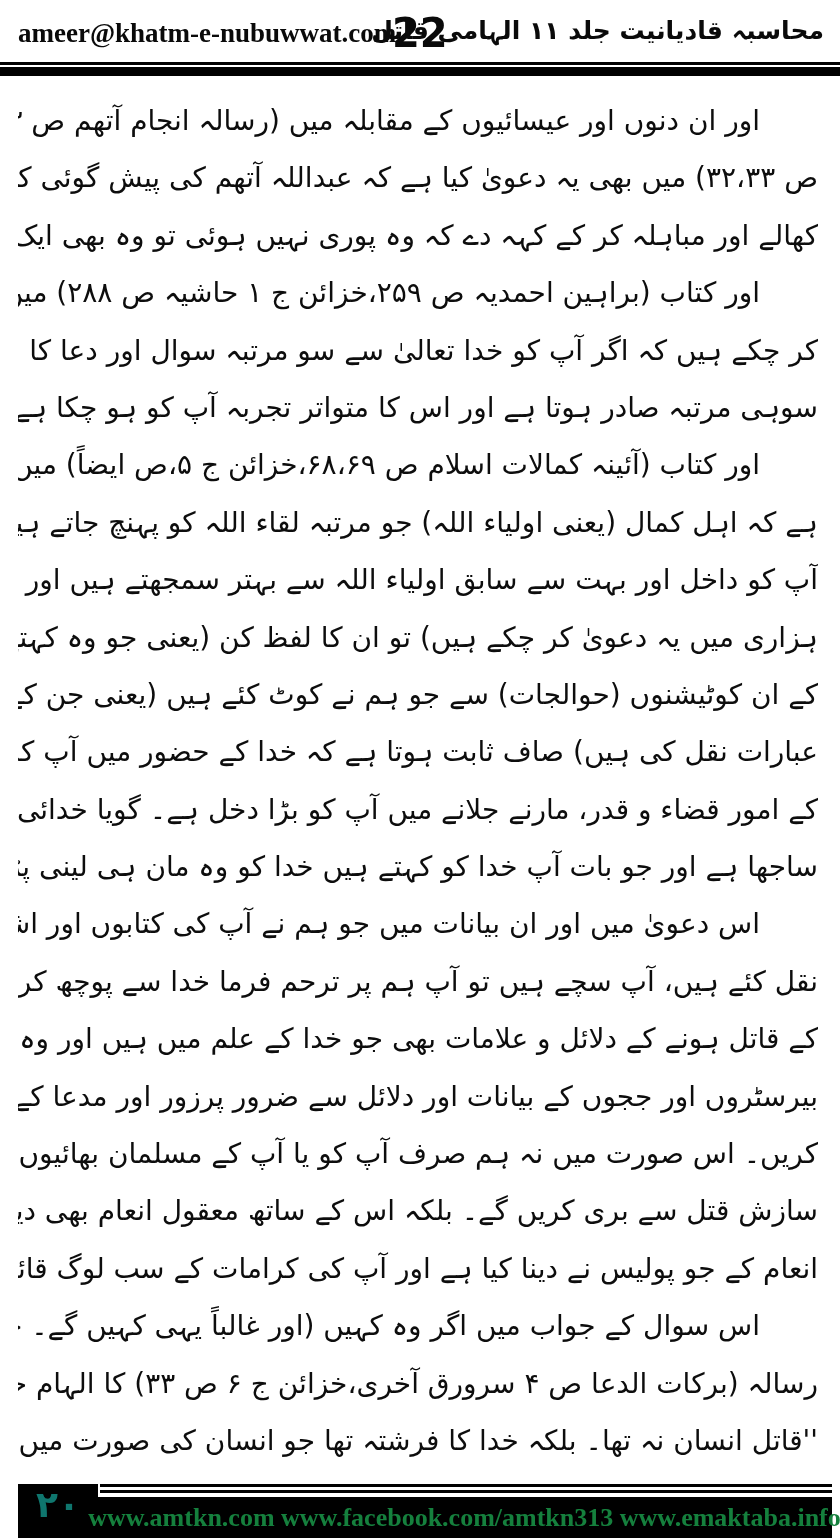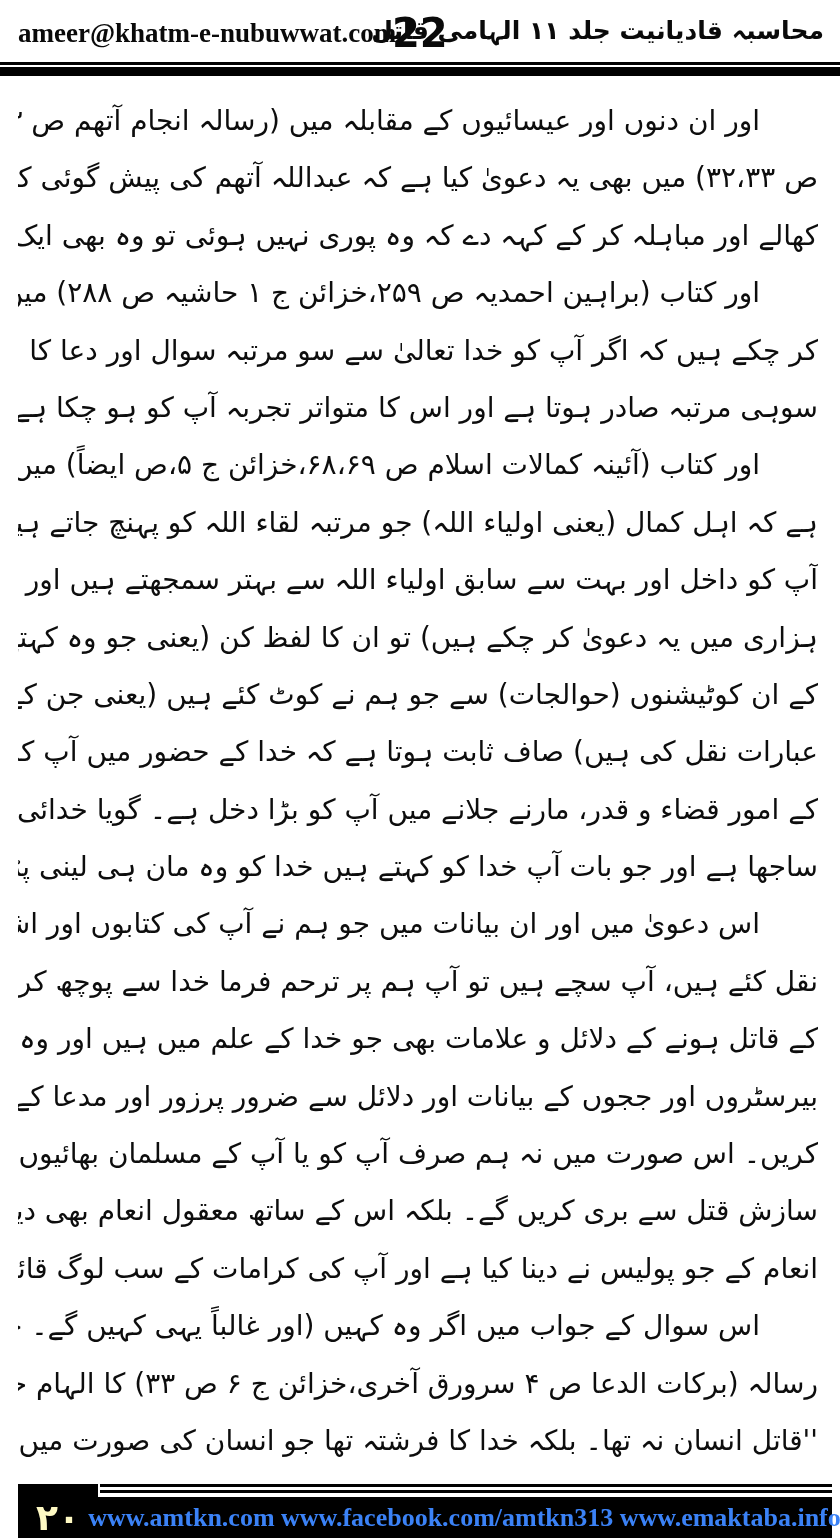--- a/index.html
+++ b/index.html
@@ -56,30 +56,30 @@
   .ln.start{padding-right:58px;}   
   .ln.last{
     text-align:center;text-align-last:center;
     padding-left:120px;
   }
   .ln.flush{text-align:right;text-align-last:right;}
 
   
   .ftr-numbox{
     position:absolute;left:18px;top:1484px;width:80px;height:54px;
-    background:#000;color:#fef9c3;
-    display:flex;align-items:flex-end;justify-content:center;
+    background:#000;color:#0f766e;
+    display:flex;align-items:flex-start;justify-content:center;
     font-size:36px;font-weight:bold;
     font-family:"DejaVu Sans", sans-serif;
   }
   .ftr-rules{position:absolute;left:100px;right:8px;top:1484px;}
   .ftr-rules .thin{height:3px;background:#000;margin-bottom:3px;}
   .ftr-bar{
     position:absolute;left:97px;right:8px;top:1497px;height:41px;
-    background:#000;color:#3b82f6;
+    background:#000;color:#15803d;
     display:flex;align-items:center;justify-content:center;
     font-family:"Liberation Serif", serif;
     font-weight:bold;font-size:26px;white-space:nowrap;
   }
 </style>
 </head>
 <body>
 
 <div class="page">
 

